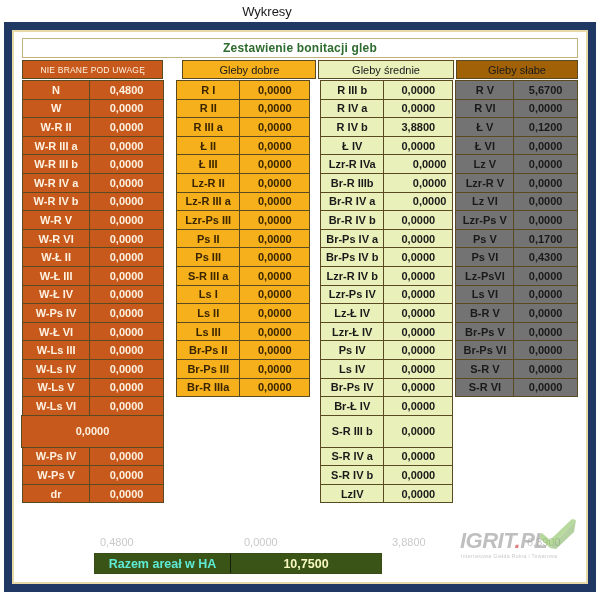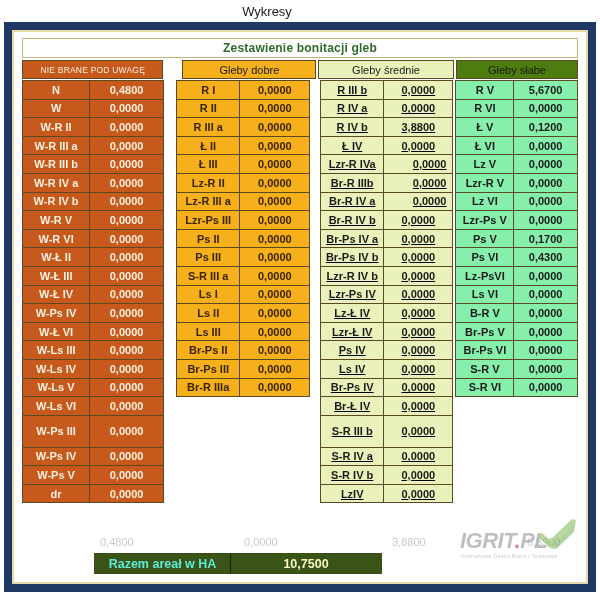--- a/index.html
+++ b/index.html
@@ -50,31 +50,31 @@
   }
   .grp{
     box-sizing:border-box;
     border:1px solid #5a4a22;
     display:flex;align-items:center;justify-content:center;
     font-size:11px;color:#1a1a1a;
   }
   .grp.g0{width:146px;background:#c8591d;color:#fdf2e0;font-size:8.5px;letter-spacing:.2px;}
   .grp.g1{width:138px;background:#f5b01b;margin-left:19px;}
   .grp.g2{width:140px;background:#eaf0b9;margin-left:2px;}
-  .grp.g3{width:126px;background:#4d7c0f;margin-left:2px;}
+  .grp.g3{width:126px;background:#a16207;margin-left:2px;}
 
   
   .cols{
     position:absolute;left:8px;top:48px;width:556px;height:455px;
     display:flex;
   }
   .col{box-sizing:border-box;}
   .col.c0{width:146px;}
   .col.c1{width:138px;margin-left:12px;}
-  .col.c2{width:137px;margin-left:10px;text-decoration:underline;}
+  .col.c2{width:137px;margin-left:10px;}
   .col.c3{width:126px;margin-left:2px;}
 
   .row{
     display:flex;height:19.6px;box-sizing:border-box;
     margin-bottom:-1px;
   }
   .row.tall{height:33px;}
   .cell{
     box-sizing:border-box;
     border:1px solid #5a4a22;
@@ -83,21 +83,21 @@
     overflow:hidden;white-space:nowrap;
   }
   .cell.lbl{flex:0 0 48%;}
   .cell.val{flex:1 1 auto;margin-left:-1px;}
   .cell.val.right{justify-content:flex-end;padding-right:6px;font-weight:bold;}
 
   
   .c0 .cell{background:#c8591d;color:#fdf2e0;}
   .c1 .cell{background:#f5b01b;color:#3a2400;}
   .c2 .cell{background:#eaf0b9;color:#1a1a1a;}
-  .c3 .cell{background:#86efac;color:#1a1a1a;}
+  .c3 .cell{background:#737373;color:#1a1a1a;}
 
   
   .faded{
     position:absolute;left:8px;bottom:30px;width:556px;height:16px;
   }
   .faded .f{
     position:absolute;top:0;font-size:11px;color:#c9c9c9;
   }
   .f0{left:78px;}
   .f1{left:222px;}
@@ -230,21 +230,20 @@
             </div>
             <div class="row">
               <div class="cell lbl">W-Ls V</div>
               <div class="cell val">0,0000</div>
             </div>
             <div class="row">
               <div class="cell lbl">W-Ls VI</div>
               <div class="cell val">0,0000</div>
             </div>
             <div class="row tall">
-              <div class="cell lbl">W-Ps III</div>
               <div class="cell val">0,0000</div>
             </div>
             <div class="row">
               <div class="cell lbl">W-Ps IV</div>
               <div class="cell val">0,0000</div>
             </div>
             <div class="row">
               <div class="cell lbl">W-Ps V</div>
               <div class="cell val">0,0000</div>
             </div>

